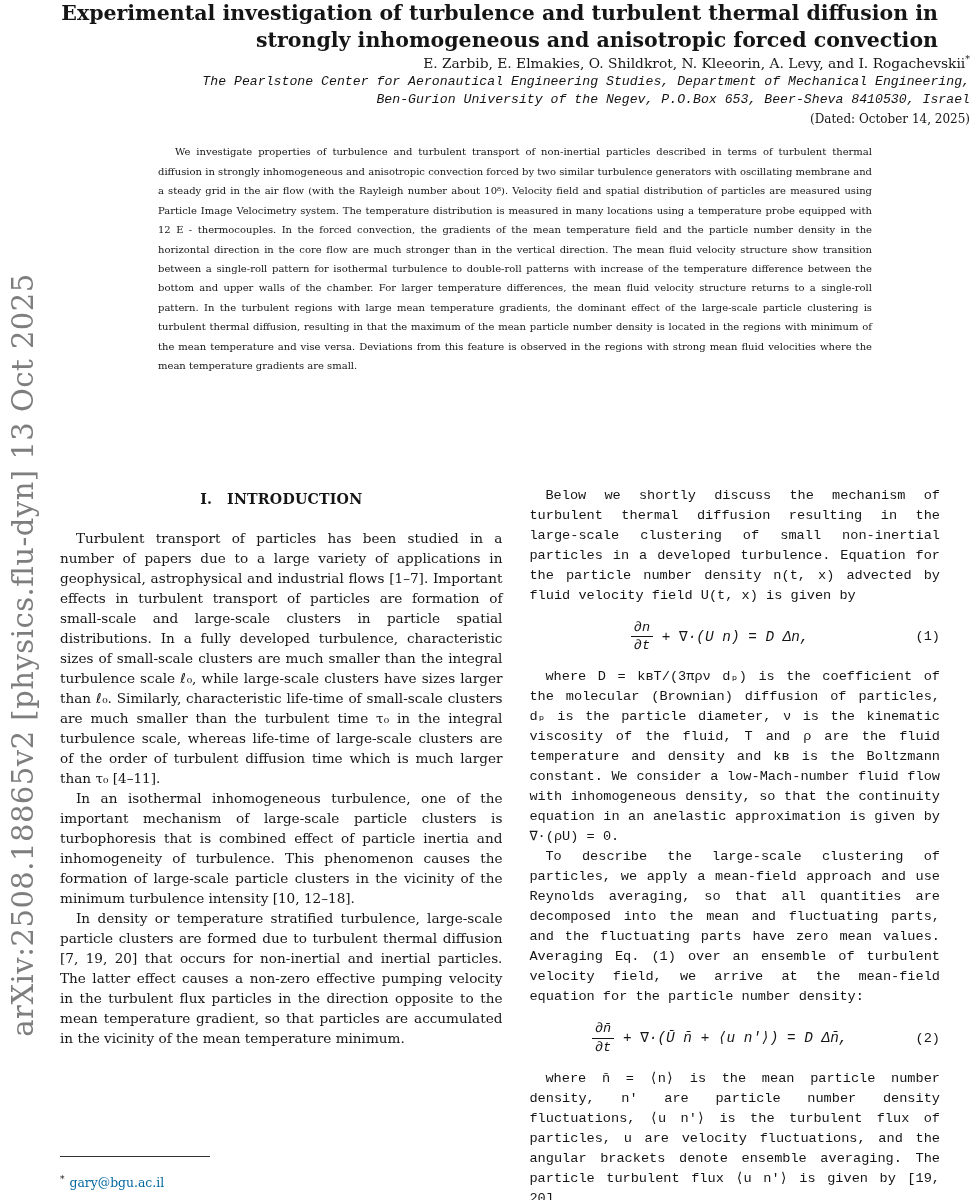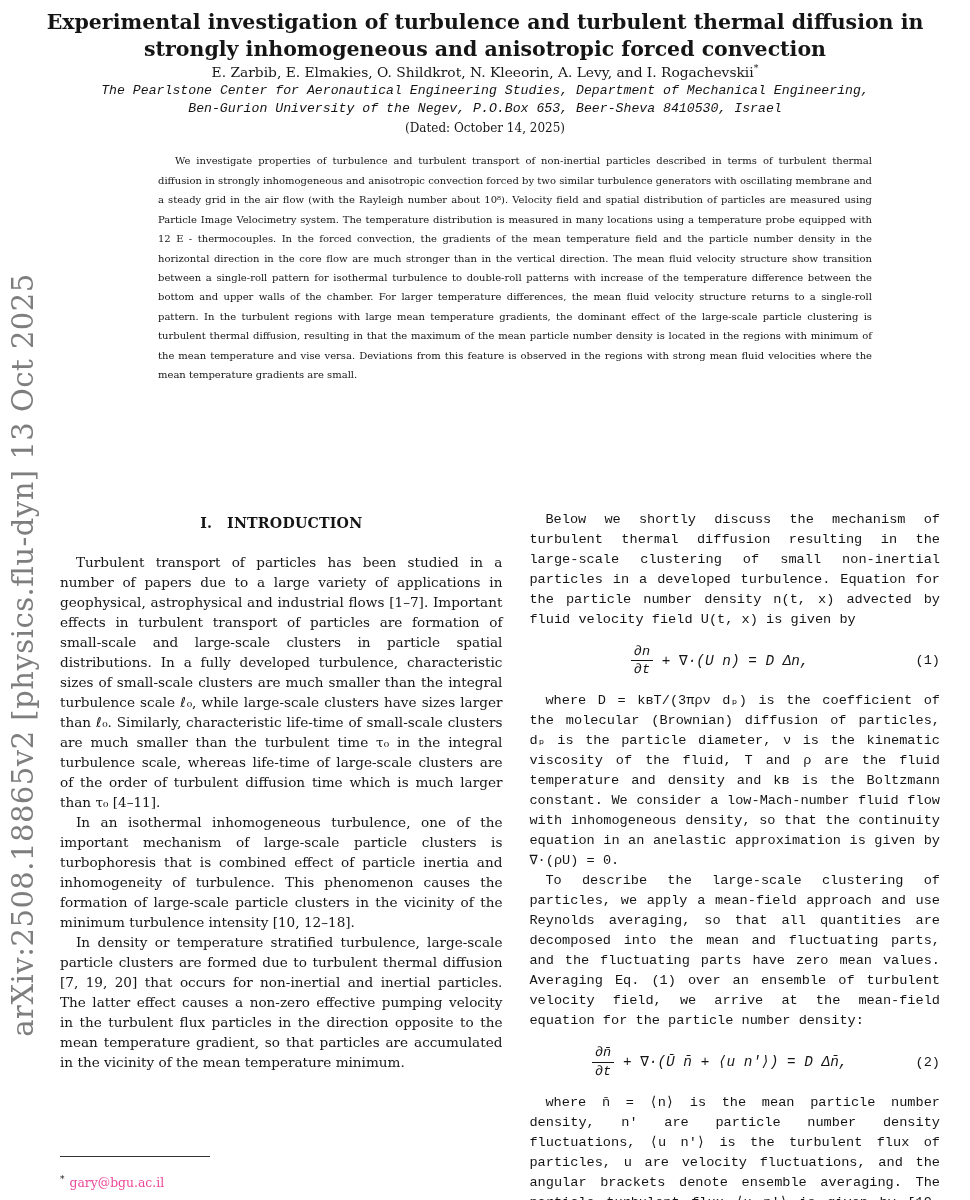--- a/index.html
+++ b/index.html
@@ -11,41 +11,41 @@
   }
 
   
   .watermark {
     position:absolute; top:655px; left:23px;
     transform:translate(-50%,-50%) rotate(-90deg);
     white-space:nowrap; font-size:29px; color:#7e7e7e; letter-spacing:0.5px;
   }
 
   
-  .hdr { text-align:center; padding-top:9px; }
+  .hdr { text-align:right; }
   .title {
     font-size:20.5px; font-weight:bold; line-height:1.3;
     margin:0 auto; width:906px;
   }
   .authors { font-size:13.8px; line-height:1.35; }
   .authors sup { font-size:9.5px; }
   .affil { font-size:13.2px; font-style:italic; line-height:1.38;font-family:Liberation Mono, monospace; }
   .dated { font-size:12px; line-height:1.38; margin-top:2px; }
 
   
   .abstract {
     width:714px; margin:15px 0 0 158px;
     text-align:justify; font-size:10px; line-height:19.4px;
     text-indent:17px;
   }
 
   
   .columns {
     position:absolute; top:486px; left:60px; right:30px; bottom:0;
-    display:flex; gap:27px;margin-top:24px;
+    display:flex; gap:27px;
   }
   .col-left  { width:444px; display:flex; flex-direction:column; }
   .col-right { width:412px; display:flex; flex-direction:column;font-family:Liberation Mono, monospace; }
 
   .section-heading {
     font-size:14.2px; font-weight:bold; text-align:center;
     margin:5px 0 21px 0; letter-spacing:0.2px;
   }
   .section-heading .sec-num { margin-right:15px; }
 
@@ -63,21 +63,21 @@
     line-height:1.12; font-size:13.6px;
   }
   .frac-top { display:block; border-bottom:1.3px solid #151515; padding:0 3px 1px; }
   .frac-bot { display:block; padding-top:1px; }
   .eq-sup { font-size:12px; font-style:normal; vertical-align:super;text-align:right; }
 
   
   .footnote { margin-top:auto; padding-bottom:10px; font-size:12.4px; }
   .fn-rule { width:150px; border:none; border-top:1.4px solid #333; margin:0 0 17px 0; }
   .fn-mark { font-size:9px; vertical-align:super; margin-right:5px; }
-  .fn-email { color:#ec4899; text-decoration:none;text-align:right; }
+  .fn-email { color:#0369a1; text-decoration:none;text-align:right; }
 </style>
 </head>
 <body>
 
 <div class="page">
 
   <div class="watermark">arXiv:2508.18865v2 [physics.flu-dyn] 13 Oct 2025</div>
 
   <div class="hdr">
     <h1 class="title">Experimental investigation of turbulence and turbulent thermal diffusion in strongly inhomogeneous and anisotropic forced convection</h1>

